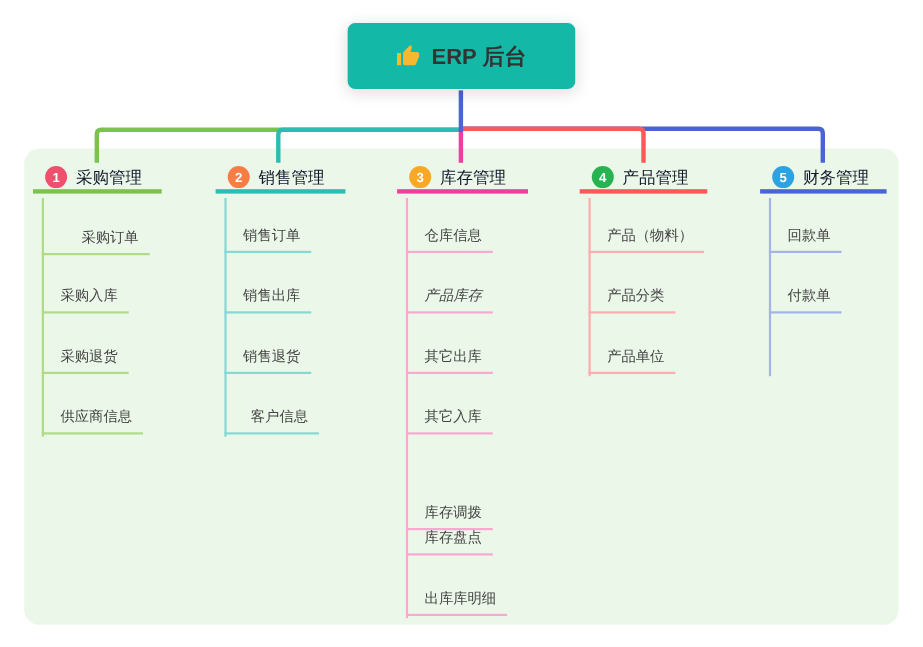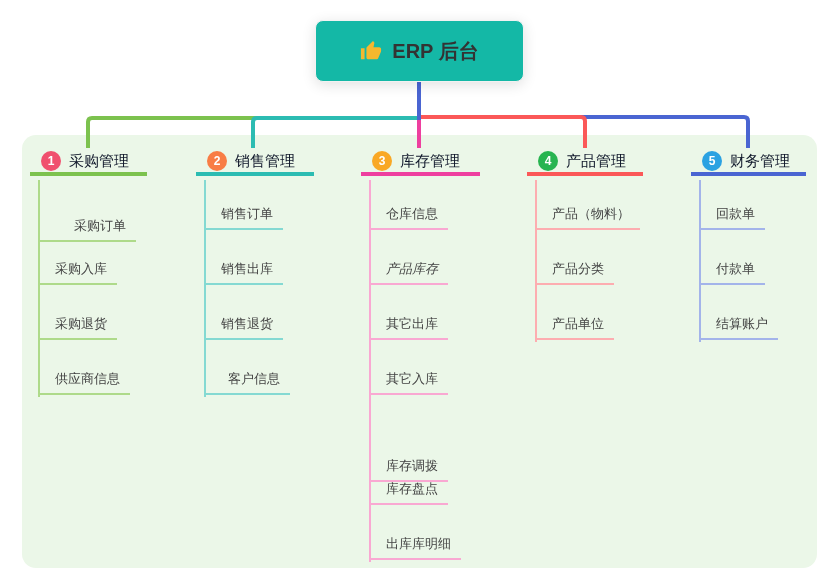--- a/index.html
+++ b/index.html
@@ -63,21 +63,21 @@
   <span>ERP 后台</span>
 </div>
 
 <div id="branches-layer">
     <div class="branch" style="left: 30px; top: 150px; width: 117px;">
       <div class="branch-header" style="border-bottom-color: rgb(124, 194, 78);">
         <span class="badge" style="background: rgb(240, 80, 110);">1</span>
         <span class="branch-title">采购管理</span>
       </div>
       <div class="spine" style="background: rgb(174, 218, 138); height: 217px;"></div>
-      <div class="child" style="top: 62px; border-bottom-color: rgb(174, 218, 138); padding-left: 36px;">
+      <div class="child" style="top: 52px; border-bottom-color: rgb(174, 218, 138); padding-left: 36px;">
         <span>采购订单</span>
       </div>
       <div class="child" style="top: 105px; border-bottom-color: rgb(174, 218, 138);">
         <span>采购入库</span>
       </div>
       <div class="child" style="top: 160px; border-bottom-color: rgb(174, 218, 138);">
         <span>采购退货</span>
       </div>
       <div class="child" style="top: 215px; border-bottom-color: rgb(174, 218, 138);">
         <span>供应商信息</span>
@@ -151,17 +151,14 @@
         <span class="badge" style="background: rgb(43, 162, 226);">5</span>
         <span class="branch-title">财务管理</span>
       </div>
       <div class="spine" style="background: rgb(163, 180, 234); height: 162px;"></div>
       <div class="child" style="top: 50px; border-bottom-color: rgb(163, 180, 234);">
         <span>回款单</span>
       </div>
       <div class="child" style="top: 105px; border-bottom-color: rgb(163, 180, 234);">
         <span>付款单</span>
       </div>
-      <div class="child" style="top: 160px; border-bottom-color: rgb(163, 180, 234);">
-        <span>结算账户</span>
-      </div>
     </div>
   </div>
 
 </body></html>

